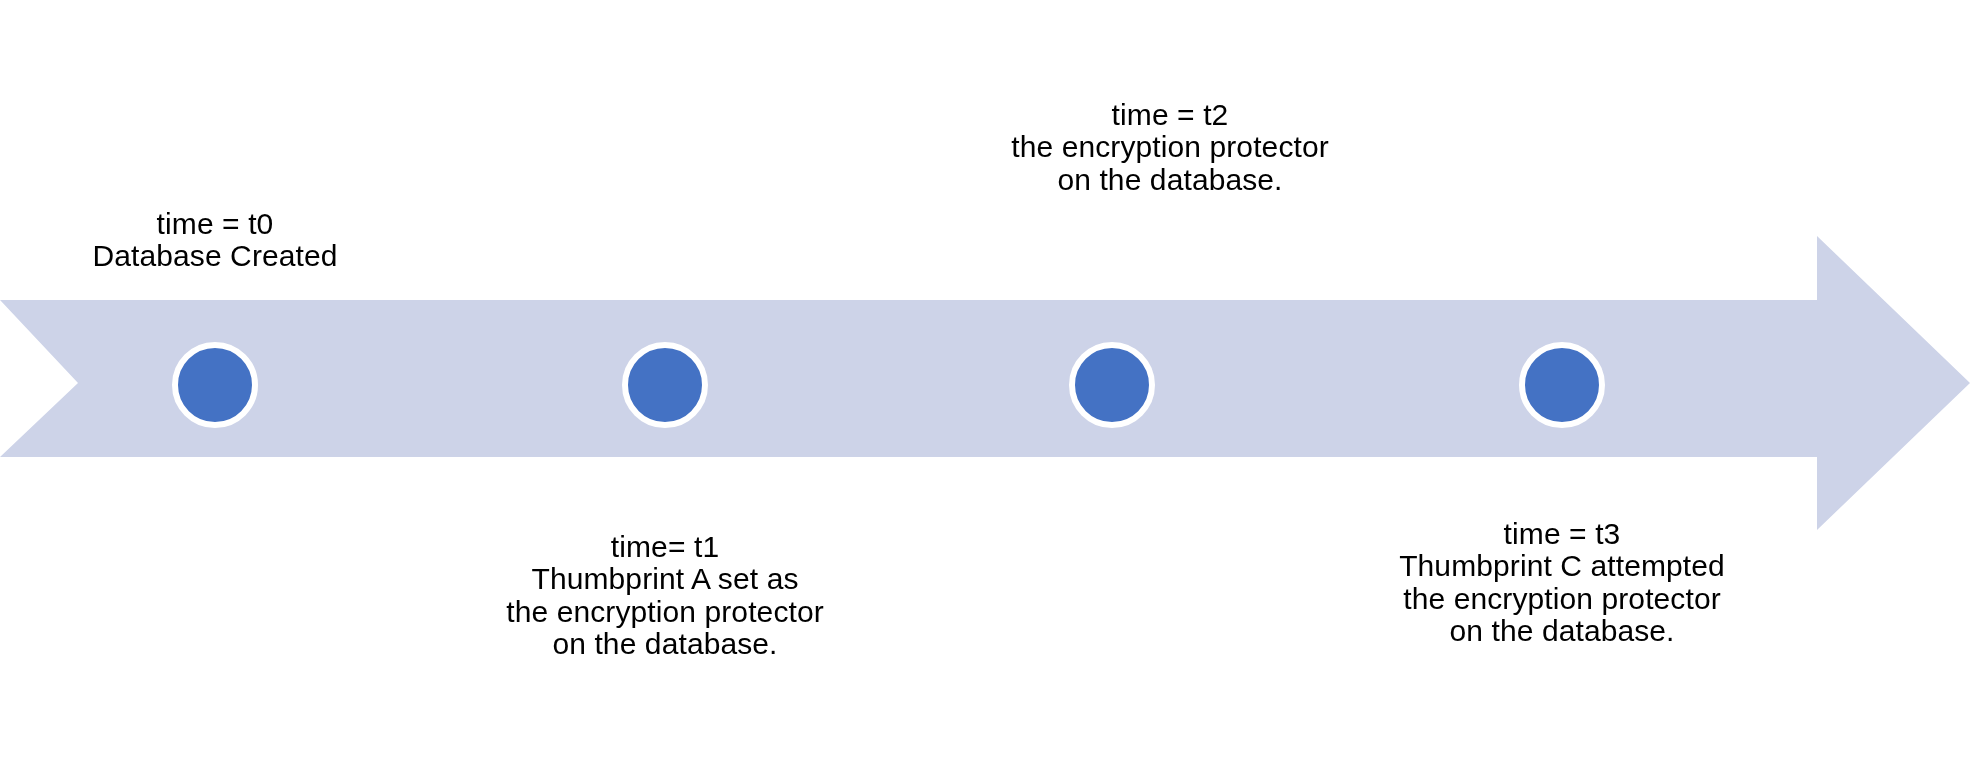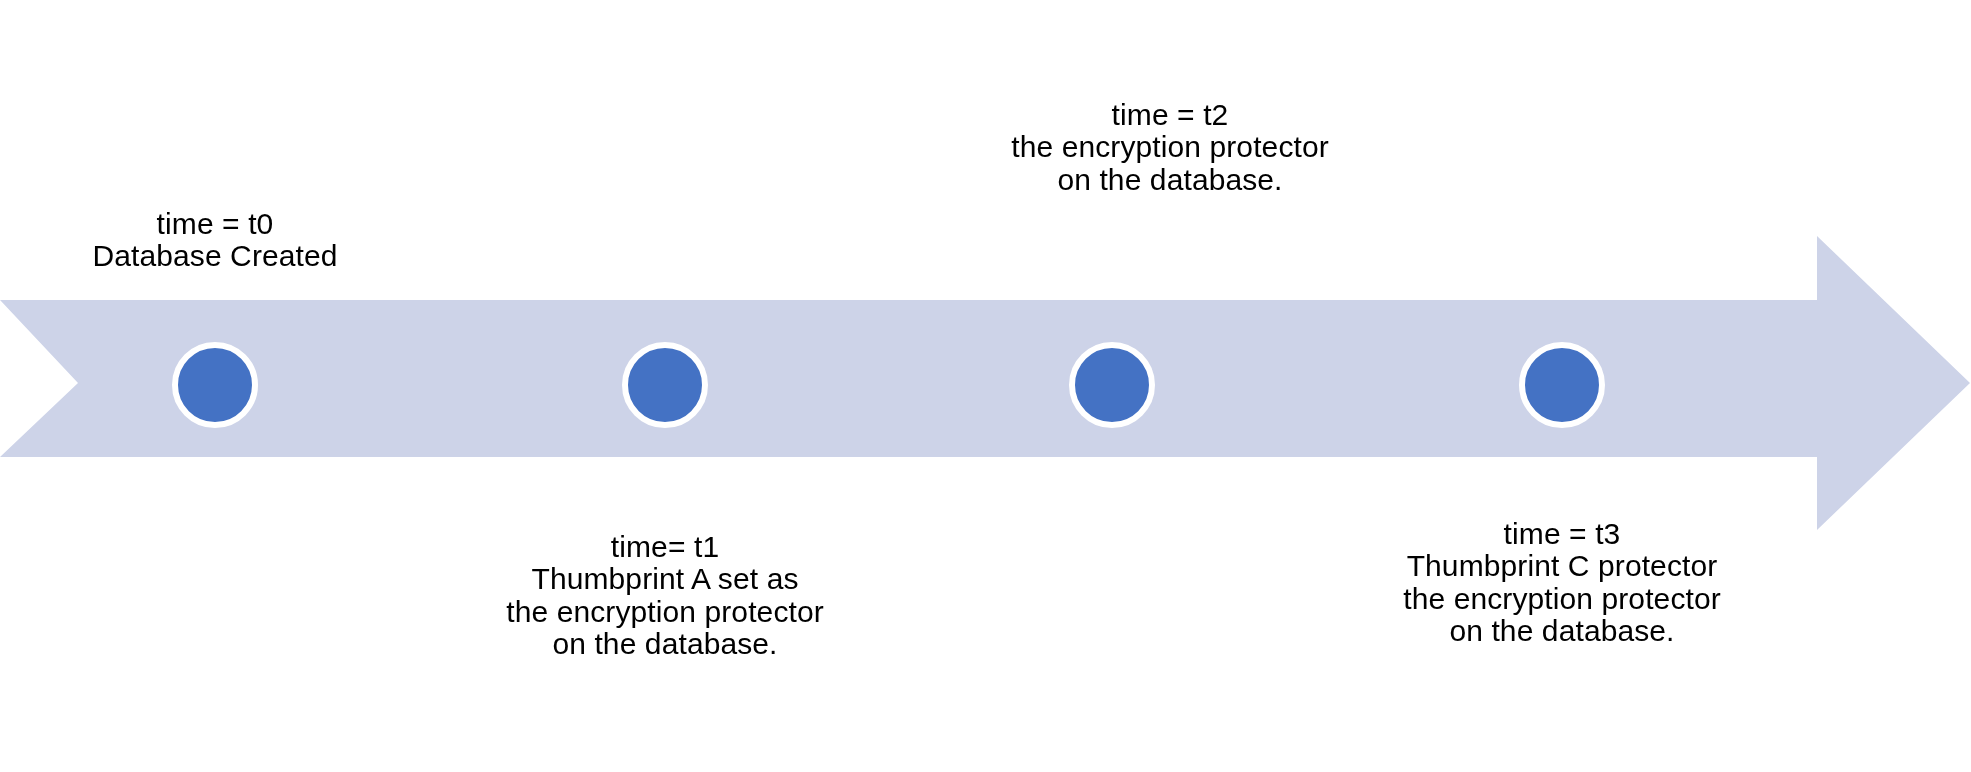--- a/index.html
+++ b/index.html
@@ -86,18 +86,18 @@
 
   <div class="label label-below" style="left:665px; top:487px;margin-top:44px;">
     <span class="line">time= t1</span>
     <span class="line">Thumbprint A set as</span>
     <span class="line">the encryption protector</span>
     <span class="line">on the database.</span>
   </div>
 
   <div class="label label-below" style="left:1562px; top:487px;margin-top:31px;">
     <span class="line">time = t3</span>
-    <span class="line">Thumbprint C protector</span>
+    <span class="line">Thumbprint C attempted</span>
     <span class="line">the encryption protector</span>
     <span class="line">on the database.</span>
   </div>
 
 </div>
 
 </body></html>

